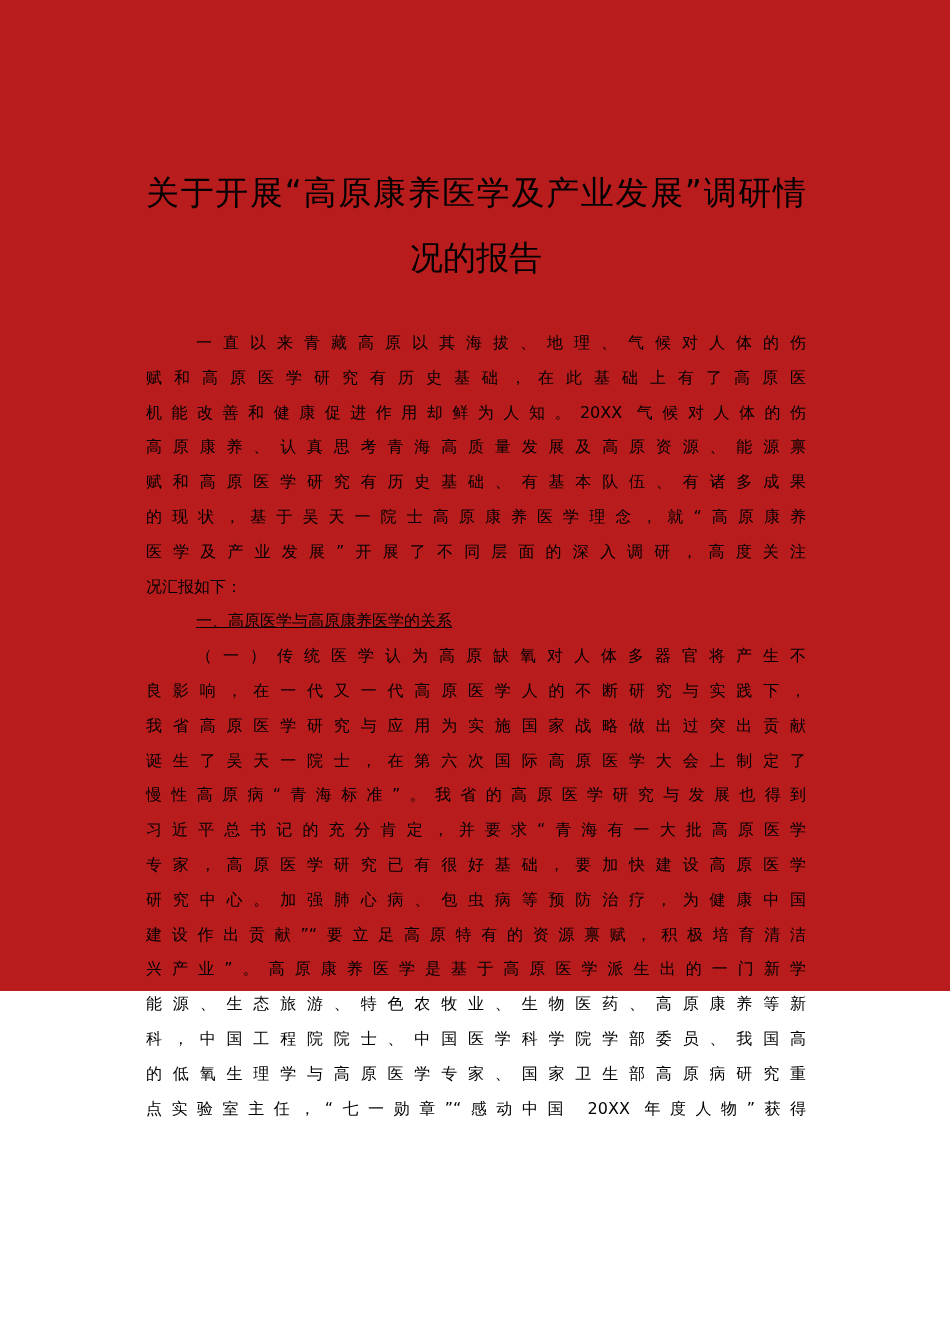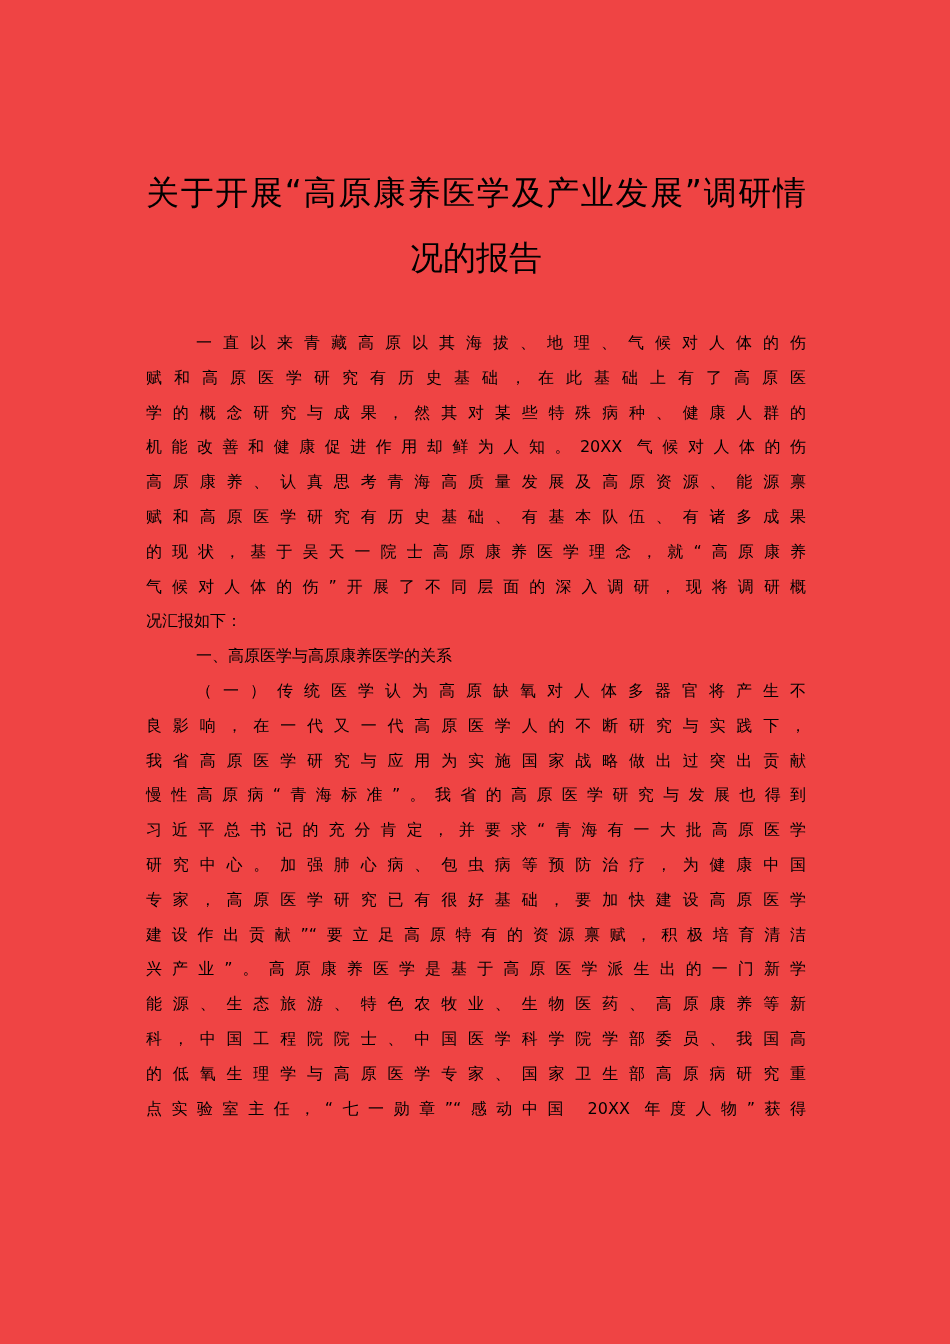--- a/index.html
+++ b/index.html
@@ -12,22 +12,22 @@
     height: 1344px;
     position: relative;
     overflow: hidden;
     font-family: "DejaVu Sans", "Liberation Sans", sans-serif;
     color: #000000;
   }
   .page {
     position: absolute;
     left: 0; top: 0;
     width: 950px;
-    height: 1344px;
-    background: #ef4444;
+    height: 991px;
+    background: #b91c1c;
   }
   .title {
     position: absolute;
     left: 146px;
     width: 660px;
     top: 160px;
     margin: 0;
     font-weight: normal;
     font-size: 33px;
     line-height: 65px;
@@ -58,56 +58,57 @@
     text-align-last: justify;
   }
   .line.indent {
     padding-left: 50px;
   }
   .line.last {
     text-align-last: left;
   }
   .line.heading {
     text-align-last: left;
+    text-decoration: underline;
   }
 </style>
 </head>
 <body>
 
 <div class="page">
 
   <h1 class="title">
     <span class="tline first">关于开展“高原康养医学及产业发展”调研情</span>
     <span class="tline">况的报告</span>
   </h1>
 
   <div class="body">
 
     <div>
       <span class="line indent">一直以来青藏高原以其海拔、地理、气候对人体的伤</span>
       <span class="line">赋和高原医学研究有历史基础，在此基础上有了高原医</span>
-      <span class="line">学的概念研究与成果，然其对某些特殊病种、健康人群的</span>
       <span class="line">机能改善和健康促进作用却鲜为人知。20XX 气候对人体的伤</span>
       <span class="line">高原康养、认真思考青海高质量发展及高原资源、能源禀</span>
       <span class="line">赋和高原医学研究有历史基础、有基本队伍、有诸多成果</span>
       <span class="line">的现状，基于吴天一院士高原康养医学理念，就“高原康养</span>
-      <span class="line">气候对人体的伤”开展了不同层面的深入调研，现将调研概</span>
+      <span class="line">医学及产业发展”开展了不同层面的深入调研，高度关注</span>
       <span class="line last">况汇报如下：</span>
     </div>
 
     <span class="line indent heading">一、高原医学与高原康养医学的关系</span>
 
     <div>
       <span class="line indent">（一）传统医学认为高原缺氧对人体多器官将产生不</span>
       <span class="line">良影响，在一代又一代高原医学人的不断研究与实践下，</span>
       <span class="line">我省高原医学研究与应用为实施国家战略做出过突出贡献</span>
+      <span class="line">诞生了吴天一院士，在第六次国际高原医学大会上制定了</span>
       <span class="line">慢性高原病“青海标准”。我省的高原医学研究与发展也得到</span>
       <span class="line">习近平总书记的充分肯定，并要求“青海有一大批高原医学</span>
+      <span class="line">专家，高原医学研究已有很好基础，要加快建设高原医学</span>
       <span class="line">研究中心。加强肺心病、包虫病等预防治疗，为健康中国</span>
-      <span class="line">专家，高原医学研究已有很好基础，要加快建设高原医学</span>
       <span class="line">建设作出贡献”“要立足高原特有的资源禀赋，积极培育清洁</span>
       <span class="line">兴产业”。高原康养医学是基于高原医学派生出的一门新学</span>
       <span class="line">能源、生态旅游、特色农牧业、生物医药、高原康养等新</span>
       <span class="line">科，中国工程院院士、中国医学科学院学部委员、我国高</span>
       <span class="line">的低氧生理学与高原医学专家、国家卫生部高原病研究重</span>
       <span class="line">点实验室主任，“七一勋章”“感动中国 20XX 年度人物”获得</span>
     </div>
 
   </div>
 </div>

